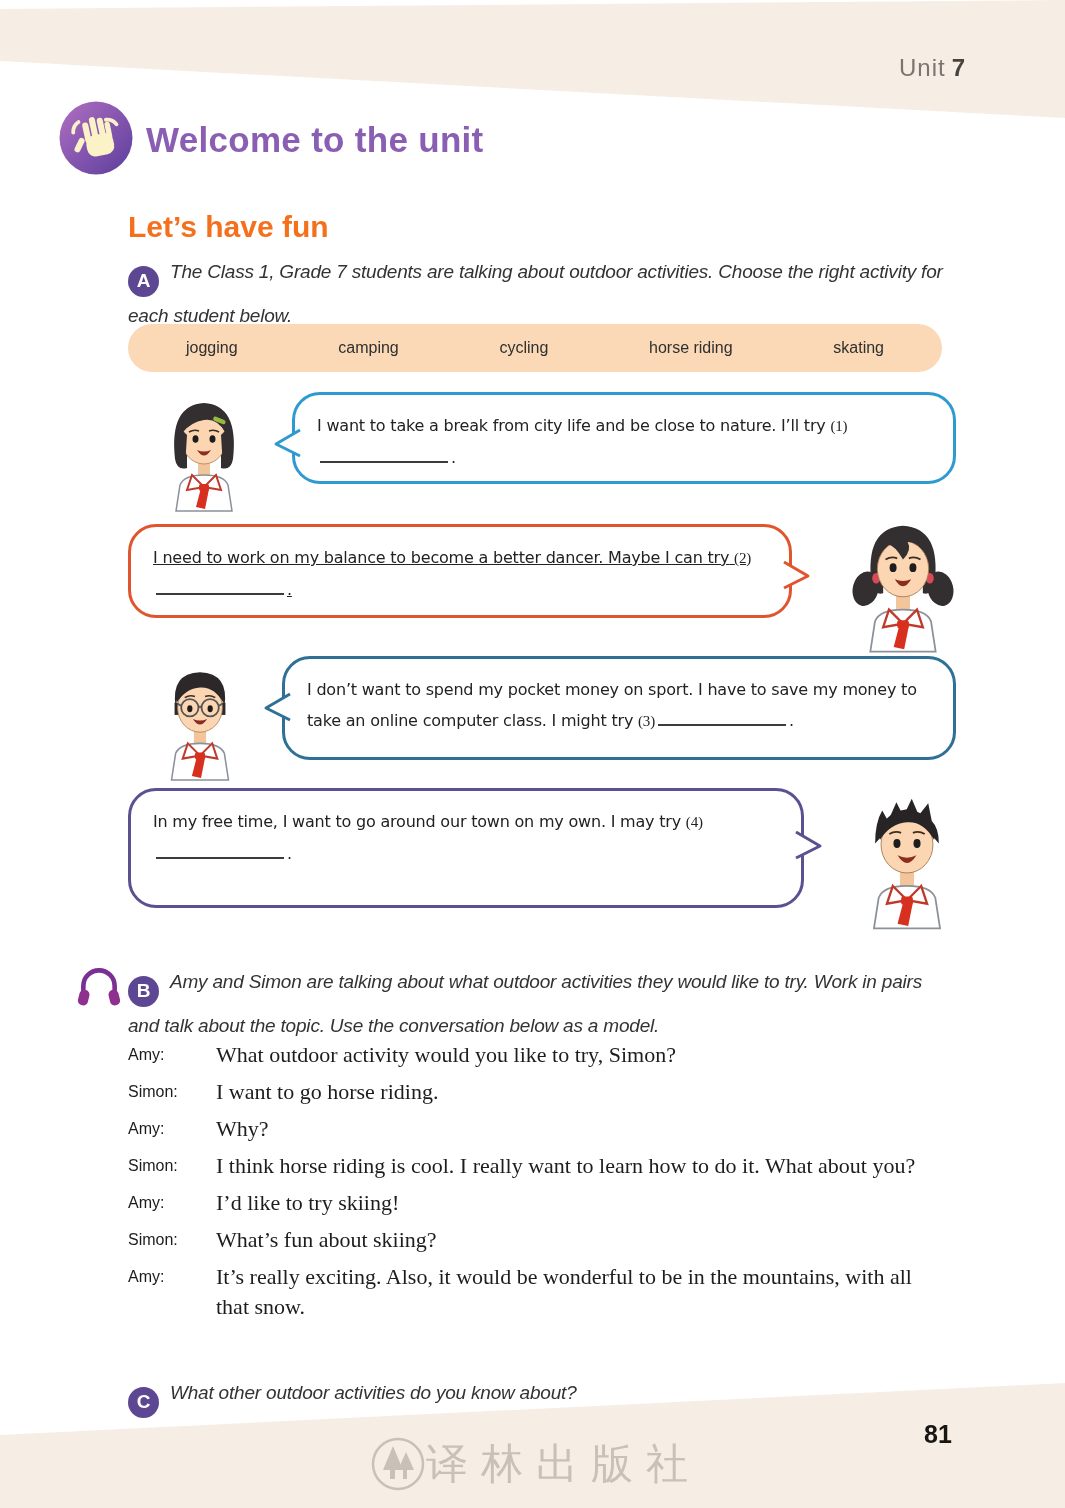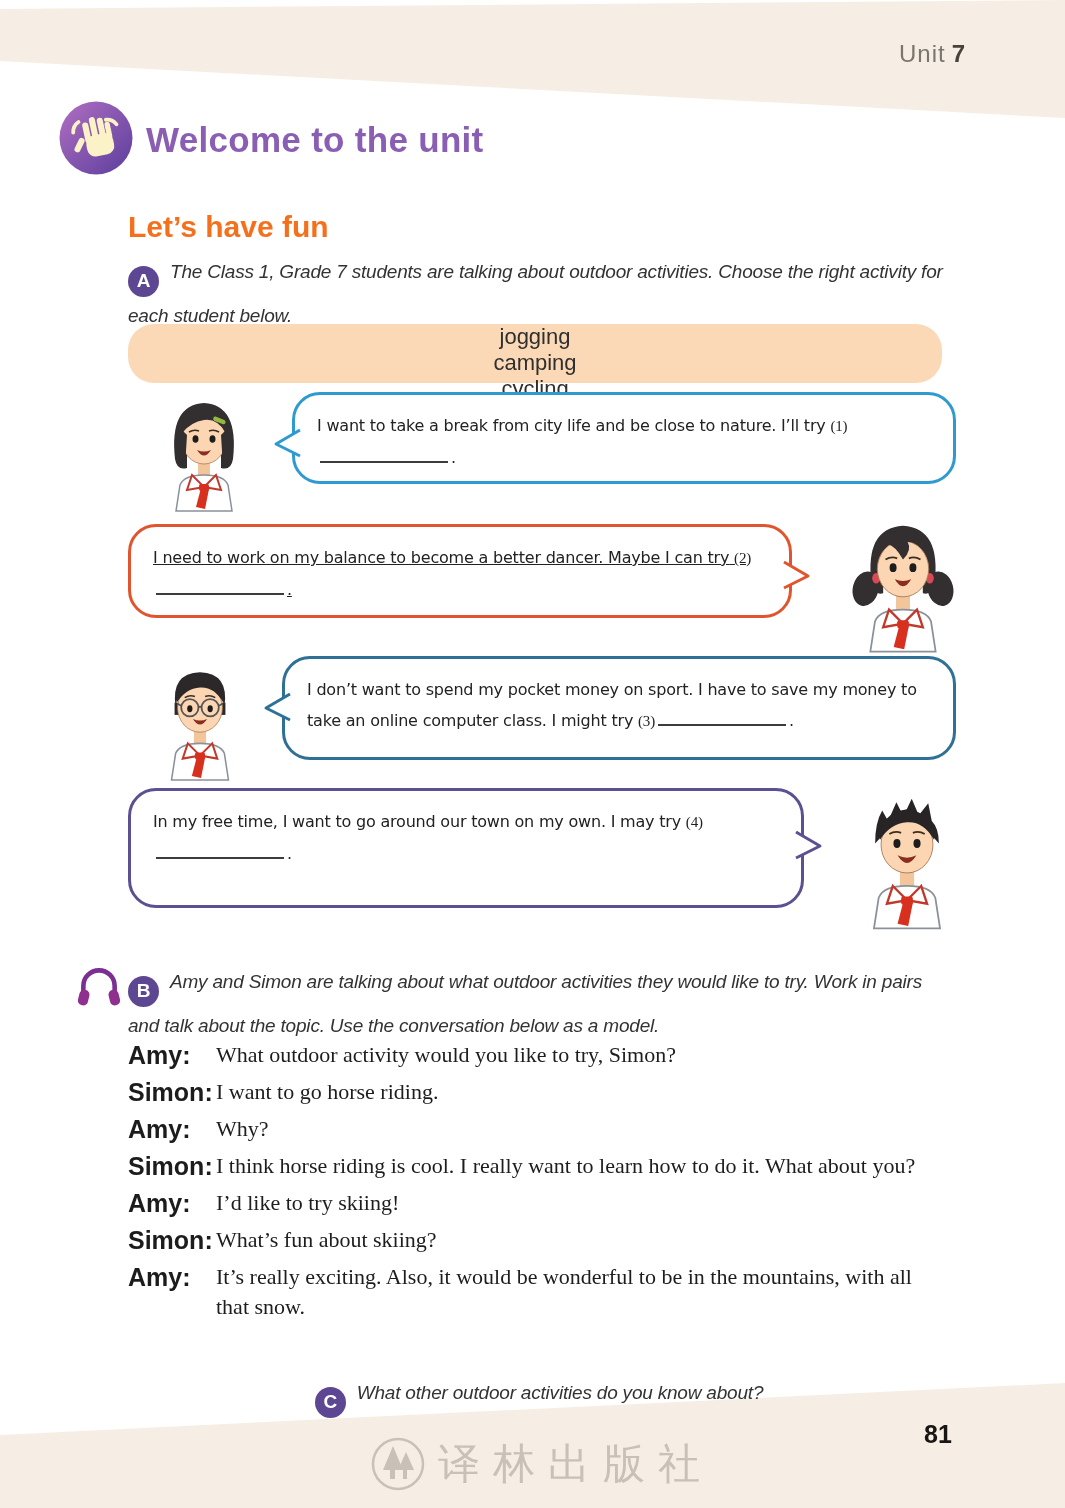--- a/index.html
+++ b/index.html
@@ -8,43 +8,43 @@
     position:relative; width:1065px; height:1508px; margin:0 auto;
     background:#ffffff; overflow:hidden;
     font-family:"Liberation Sans", sans-serif; color:#2b2b2b;
   }
   
   #top-band { position:absolute; top:0; left:0; width:100%; height:120px;
     clip-path:polygon(0 9px, 100% 0, 100% 118px, 0 61px); }
   #bottom-band { position:absolute; top:1383px; left:0; width:100%; height:125px;
     clip-path:polygon(0 52px, 100% 0, 100% 125px, 0 125px); }
   
-  #unit-label { position:absolute; top:40px; right:99px; font-size:24px;
+  #unit-label { position:absolute; top:54px; right:99px; font-size:24px;
     color:#7a756f; letter-spacing:1px; }
   #unit-label b { color:#47433f; margin-left:6px; }
   #welcome-icon { position:absolute; left:58px; top:100px; width:76px; height:76px; }
   #page-title { position:absolute; left:146px; top:120px; font-size:35px;
     font-weight:bold; letter-spacing:0.3px; }
   #lesson-title { position:absolute; left:128px; top:210px; font-size:30px;
     font-weight:bold; }
   
   .task-head { position:absolute; left:128px; width:822px; font-style:italic;
     font-size:19px; line-height:38px; color:#333; letter-spacing:-0.2px; }
   .badge { display:inline-flex; width:31px; height:31px; border-radius:50%;
     color:#fff; font-style:normal; font-weight:bold; font-size:19px;
     align-items:center; justify-content:center; margin-right:11px;
     vertical-align:-9px; }
   #task-a-head { top:253px; }
   #task-b-head { top:963px; }
-  #task-c-head { top:1374px;text-align:center; }
+  #task-c-head { top:1374px; }
   #headphones-icon { position:absolute; left:76px; top:962px; width:46px; height:48px; }
   
-  #word-bank { position:absolute; left:128px; top:324px; width:814px; height:59px;
+  #word-bank { position:absolute; left:128px; top:324px; width:814px; height:48px;
     border-radius:26px; display:flex; align-items:center;
-    justify-content:space-between; padding:0 58px; font-size:22px; color:#2f2f2f;flex-direction:column; }
+    justify-content:space-between; padding:0 58px; font-size:16px; color:#2f2f2f; }
   
   .avatar { position:absolute; }
   .bubble { position:absolute; background:#fff; border:3px solid #888;
     border-radius:28px; padding:15px 14px 8px 22px;
     font-family:"DejaVu Sans", sans-serif; font-size:16px; line-height:31px;
     color:#222; letter-spacing:-0.2px; }
   .tail { position:absolute; top:32px; }
   .tail-l { left:-22px; }
   .tail-r { right:-22px; }
   .blank-label { font-family:"Liberation Serif", serif; font-size:15px; }
@@ -54,28 +54,28 @@
   #avatar-1 { left:152px; top:393px; width:104px; height:120px; }
   #bubble-2 { left:128px; top:524px; width:664px; height:94px; }
   #avatar-2 { left:840px; top:514px; width:126px; height:140px; }
   #bubble-3 { left:282px; top:656px; width:674px; height:104px; }
   #avatar-3 { left:148px; top:660px; width:104px; height:122px; }
   #bubble-4 { left:128px; top:788px; width:676px; height:120px; }
   #avatar-4 { left:848px; top:786px; width:118px; height:148px; }
   
   #dialogue { position:absolute; left:128px; top:1040px; width:818px;
     display:grid; grid-template-columns:88px 1fr; row-gap:7px; }
-  .speaker { font-size:25px; font-weight:bold; color:#1c1c1c; line-height:30px; }
+  .speaker { font-size:16px; font-weight:normal; color:#1c1c1c; line-height:30px; }
   .line { font-family:"Liberation Serif", serif; font-size:22px;
     line-height:30px; color:#1d1d1d; }
   
   #page-number { position:absolute; left:924px; top:1420px; font-size:25px;
     font-weight:bold; color:#181512; }
   #watermark { position:absolute; left:370px; top:1436px; display:flex;
-    align-items:center; gap:12px; color:#c9c1b7; }
+    align-items:center; color:#c9c1b7; }
   #watermark-text { font-size:42px; letter-spacing:13px; white-space:nowrap; }
 </style>
 </head>
 <body>
 
 <div id="page">
 
   <div id="top-band" style="background-color: rgb(246, 238, 228);"></div>
   <div id="bottom-band" style="background-color: rgb(246, 238, 228);"></div>
 

